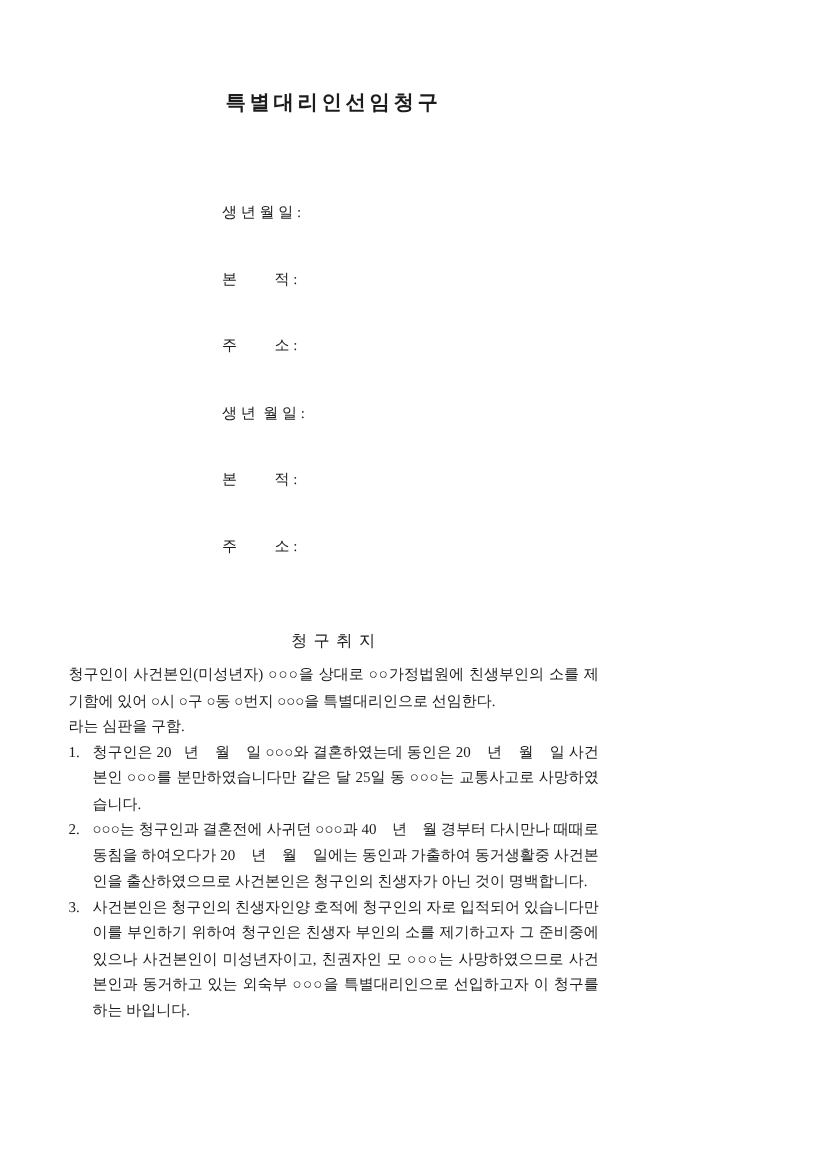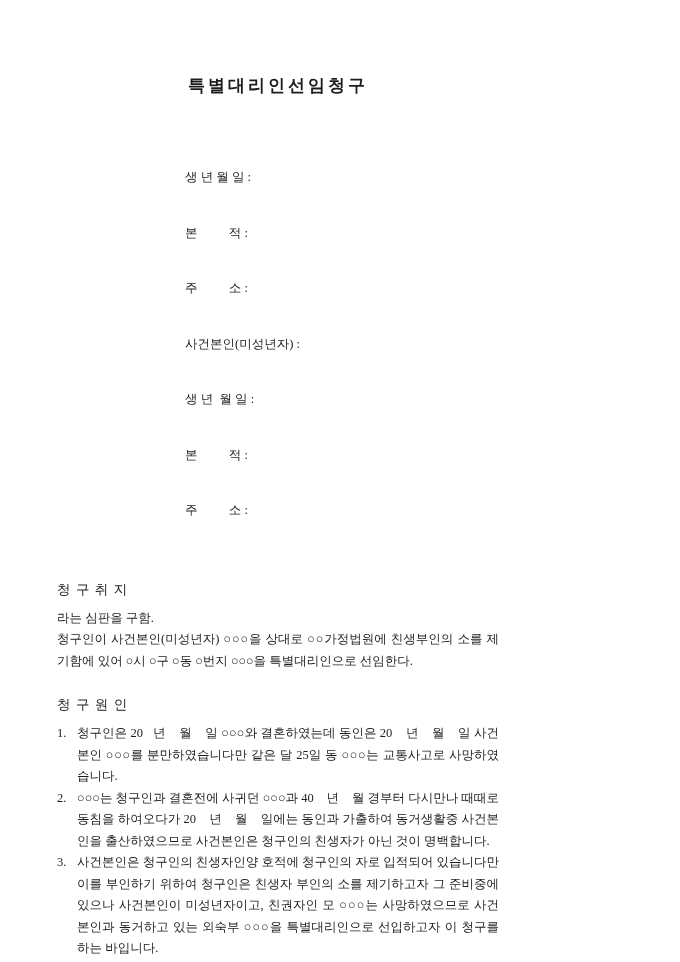--- a/index.html
+++ b/index.html
@@ -21,21 +21,21 @@
     font-weight: bold;
     letter-spacing: 3px;
   }
   .fields {
     margin-left: 128px;
     line-height: 18.5px;
     white-space: pre;
   }
   .section-heading {
     margin: 24px 0 9px 0;
-    text-align: left;
+    text-align: center;
     font-size: 13.5px;
     font-weight: normal;
     letter-spacing: 1px;
   }
   .body-text {
     margin: 0;
     line-height: 21.5px;
     text-align: justify;
     white-space: pre-wrap;
   }
@@ -48,31 +48,29 @@
 <body>
 
 <div class="page">
 
   <h1 class="title">특별대리인선임청구</h1>
 
   <div class="fields">
     <div class="field">생 년 월 일 :</div>
     <div class="field">본          적 :</div>
     <div class="field">주          소 :</div>
-    <div class="field">사건본인(미성년자) :</div>
     <div class="field">생 년  월 일 :</div>
     <div class="field">본          적 :</div>
     <div class="field">주          소 :</div>
   </div>
 
   <h2 class="section-heading">청 구 취 지</h2>
+  <p class="body-text">청구인이 사건본인(미성년자) ○○○을 상대로 ○○가정법원에 친생부인의 소를 제기함에 있어 ○시 ○구 ○동 ○번지 ○○○을 특별대리인으로 선임한다.</p>
   <p class="body-text">라는 심판을 구함.</p>
-  <p class="body-text">청구인이 사건본인(미성년자) ○○○을 상대로 ○○가정법원에 친생부인의 소를 제기함에 있어 ○시 ○구 ○동 ○번지 ○○○을 특별대리인으로 선임한다.</p>
 
-  <h2 class="section-heading">청 구 원 인</h2>
   <ol class="cause-list">
     <li class="cause-item">
       <span class="num">1.</span>
       <span class="txt">청구인은 20   년    월    일 ○○○와 결혼하였는데 동인은 20    년    월    일 사건 본인 ○○○를 분만하였습니다만 같은 달 25일 동 ○○○는 교통사고로 사망하였습니다.</span>
     </li>
     <li class="cause-item">
       <span class="num">2.</span>
       <span class="txt">○○○는 청구인과 결혼전에 사귀던 ○○○과 40    년    월 경부터 다시만나 때때로 동침을 하여오다가 20    년    월    일에는 동인과 가출하여 동거생활중 사건본인을 출산하였으므로 사건본인은 청구인의 친생자가 아닌 것이 명백합니다.</span>
     </li>
     <li class="cause-item">

